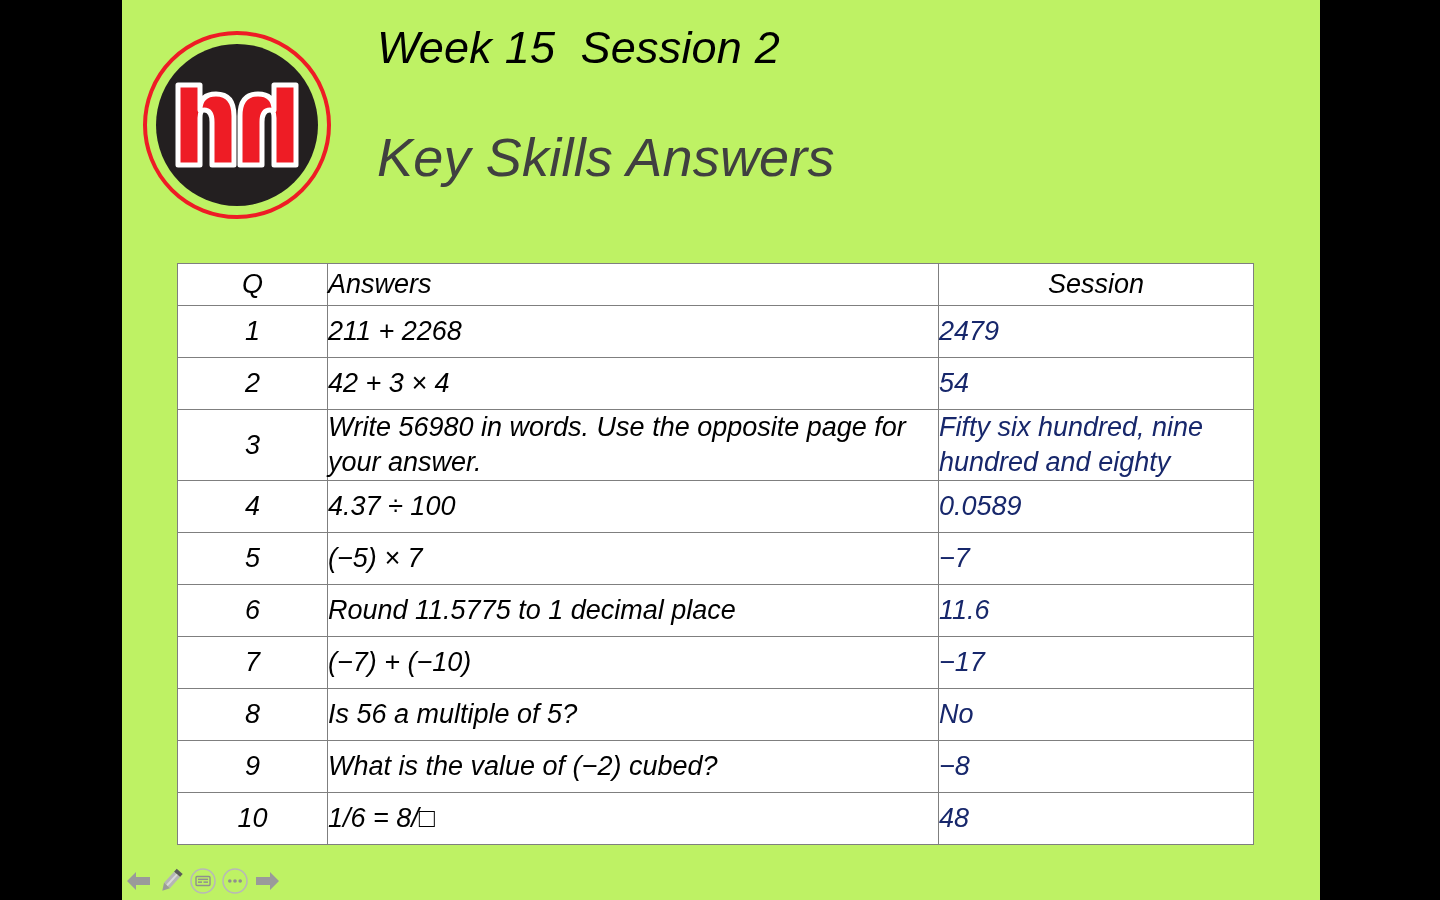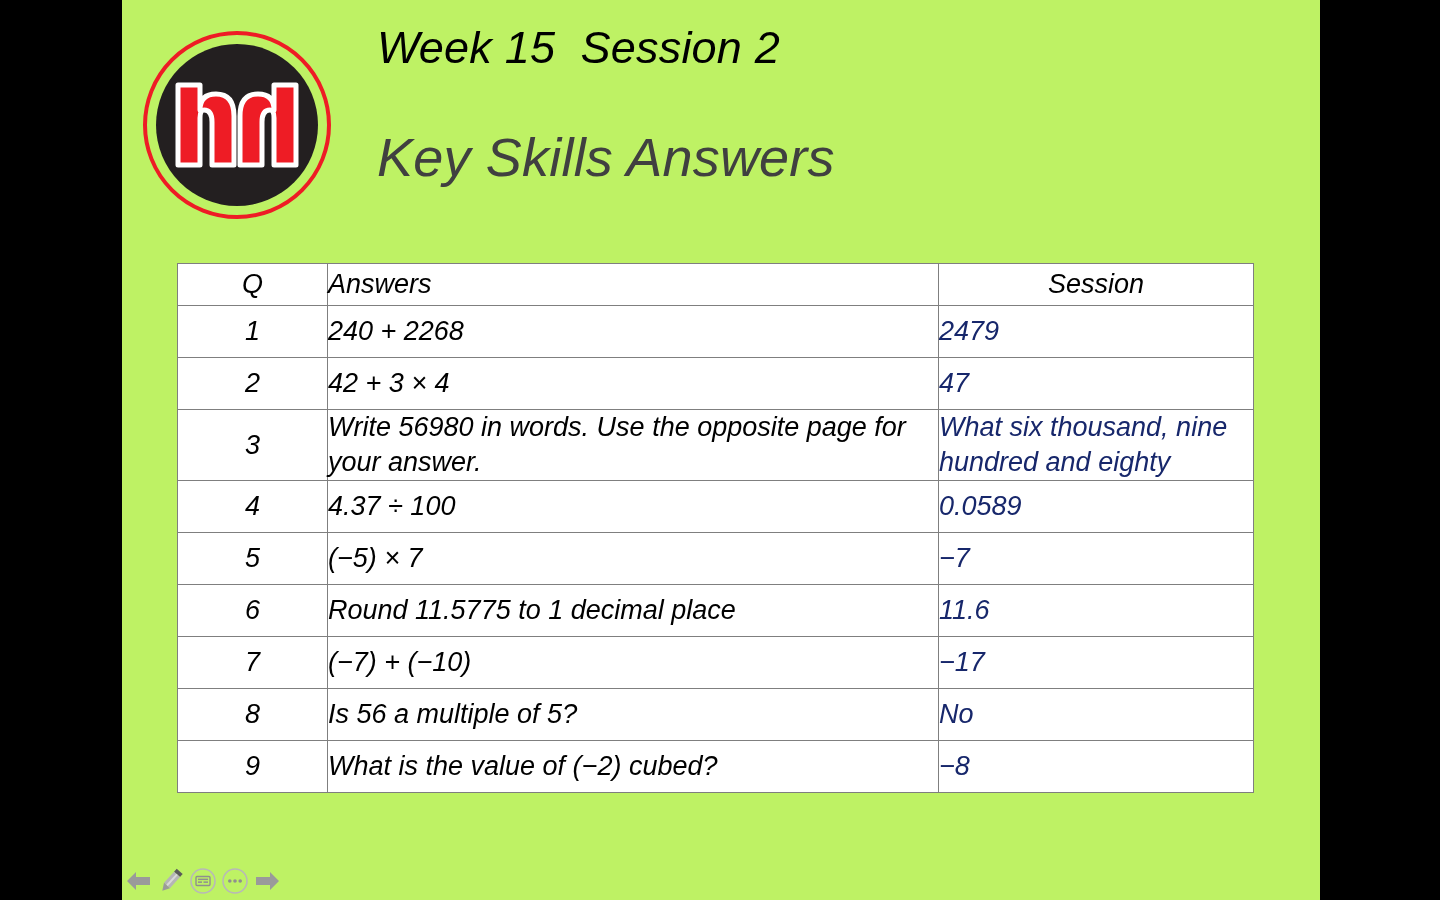--- a/index.html
+++ b/index.html
@@ -172,32 +172,32 @@
       <thead>
         <tr>
           <th class="h-q">Q</th>
           <th class="h-que">Answers</th>
           <th class="h-ans">Session</th>
         </tr>
       </thead>
       <tbody>
         <tr>
           <td class="cell-q">1</td>
-          <td class="cell-question">240 + 2268</td>
+          <td class="cell-question">211 + 2268</td>
           <td class="cell-answer">2479</td>
         </tr>
         <tr>
           <td class="cell-q">2</td>
           <td class="cell-question">42 + 3 × 4</td>
-          <td class="cell-answer">47</td>
+          <td class="cell-answer">54</td>
         </tr>
         <tr class="tall">
           <td class="cell-q">3</td>
           <td class="cell-question">Write 56980 in words. Use the opposite page for your answer.</td>
-          <td class="cell-answer">What six thousand, nine hundred and eighty</td>
+          <td class="cell-answer">Fifty six hundred, nine hundred and eighty</td>
         </tr>
         <tr>
           <td class="cell-q">4</td>
           <td class="cell-question">4.37 ÷ 100</td>
           <td class="cell-answer">0.0589</td>
         </tr>
         <tr>
           <td class="cell-q">5</td>
           <td class="cell-question">(−5) × 7</td>
           <td class="cell-answer">−7</td>
@@ -214,20 +214,25 @@
         </tr>
         <tr>
           <td class="cell-q">8</td>
           <td class="cell-question">Is 56 a multiple of 5?</td>
           <td class="cell-answer">No</td>
         </tr>
         <tr>
           <td class="cell-q">9</td>
           <td class="cell-question">What is the value of (−2) cubed?</td>
           <td class="cell-answer">−8</td>
+        </tr>
+        <tr>
+          <td class="cell-q">10</td>
+          <td class="cell-question">1/6 = 8/□</td>
+          <td class="cell-answer">48</td>
         </tr>
       </tbody>
     </table>
 
     <div id="toolbar">
 
       <div class="tb-btn">
         <svg width="26" height="24" viewBox="0 0 26 24" xmlns="http://www.w3.org/2000/svg">
           <path d="M1 12 L10 3 L10 8 L24 8 L24 16 L10 16 L10 21 Z" fill="#9a9a9a"></path>
         </svg>

